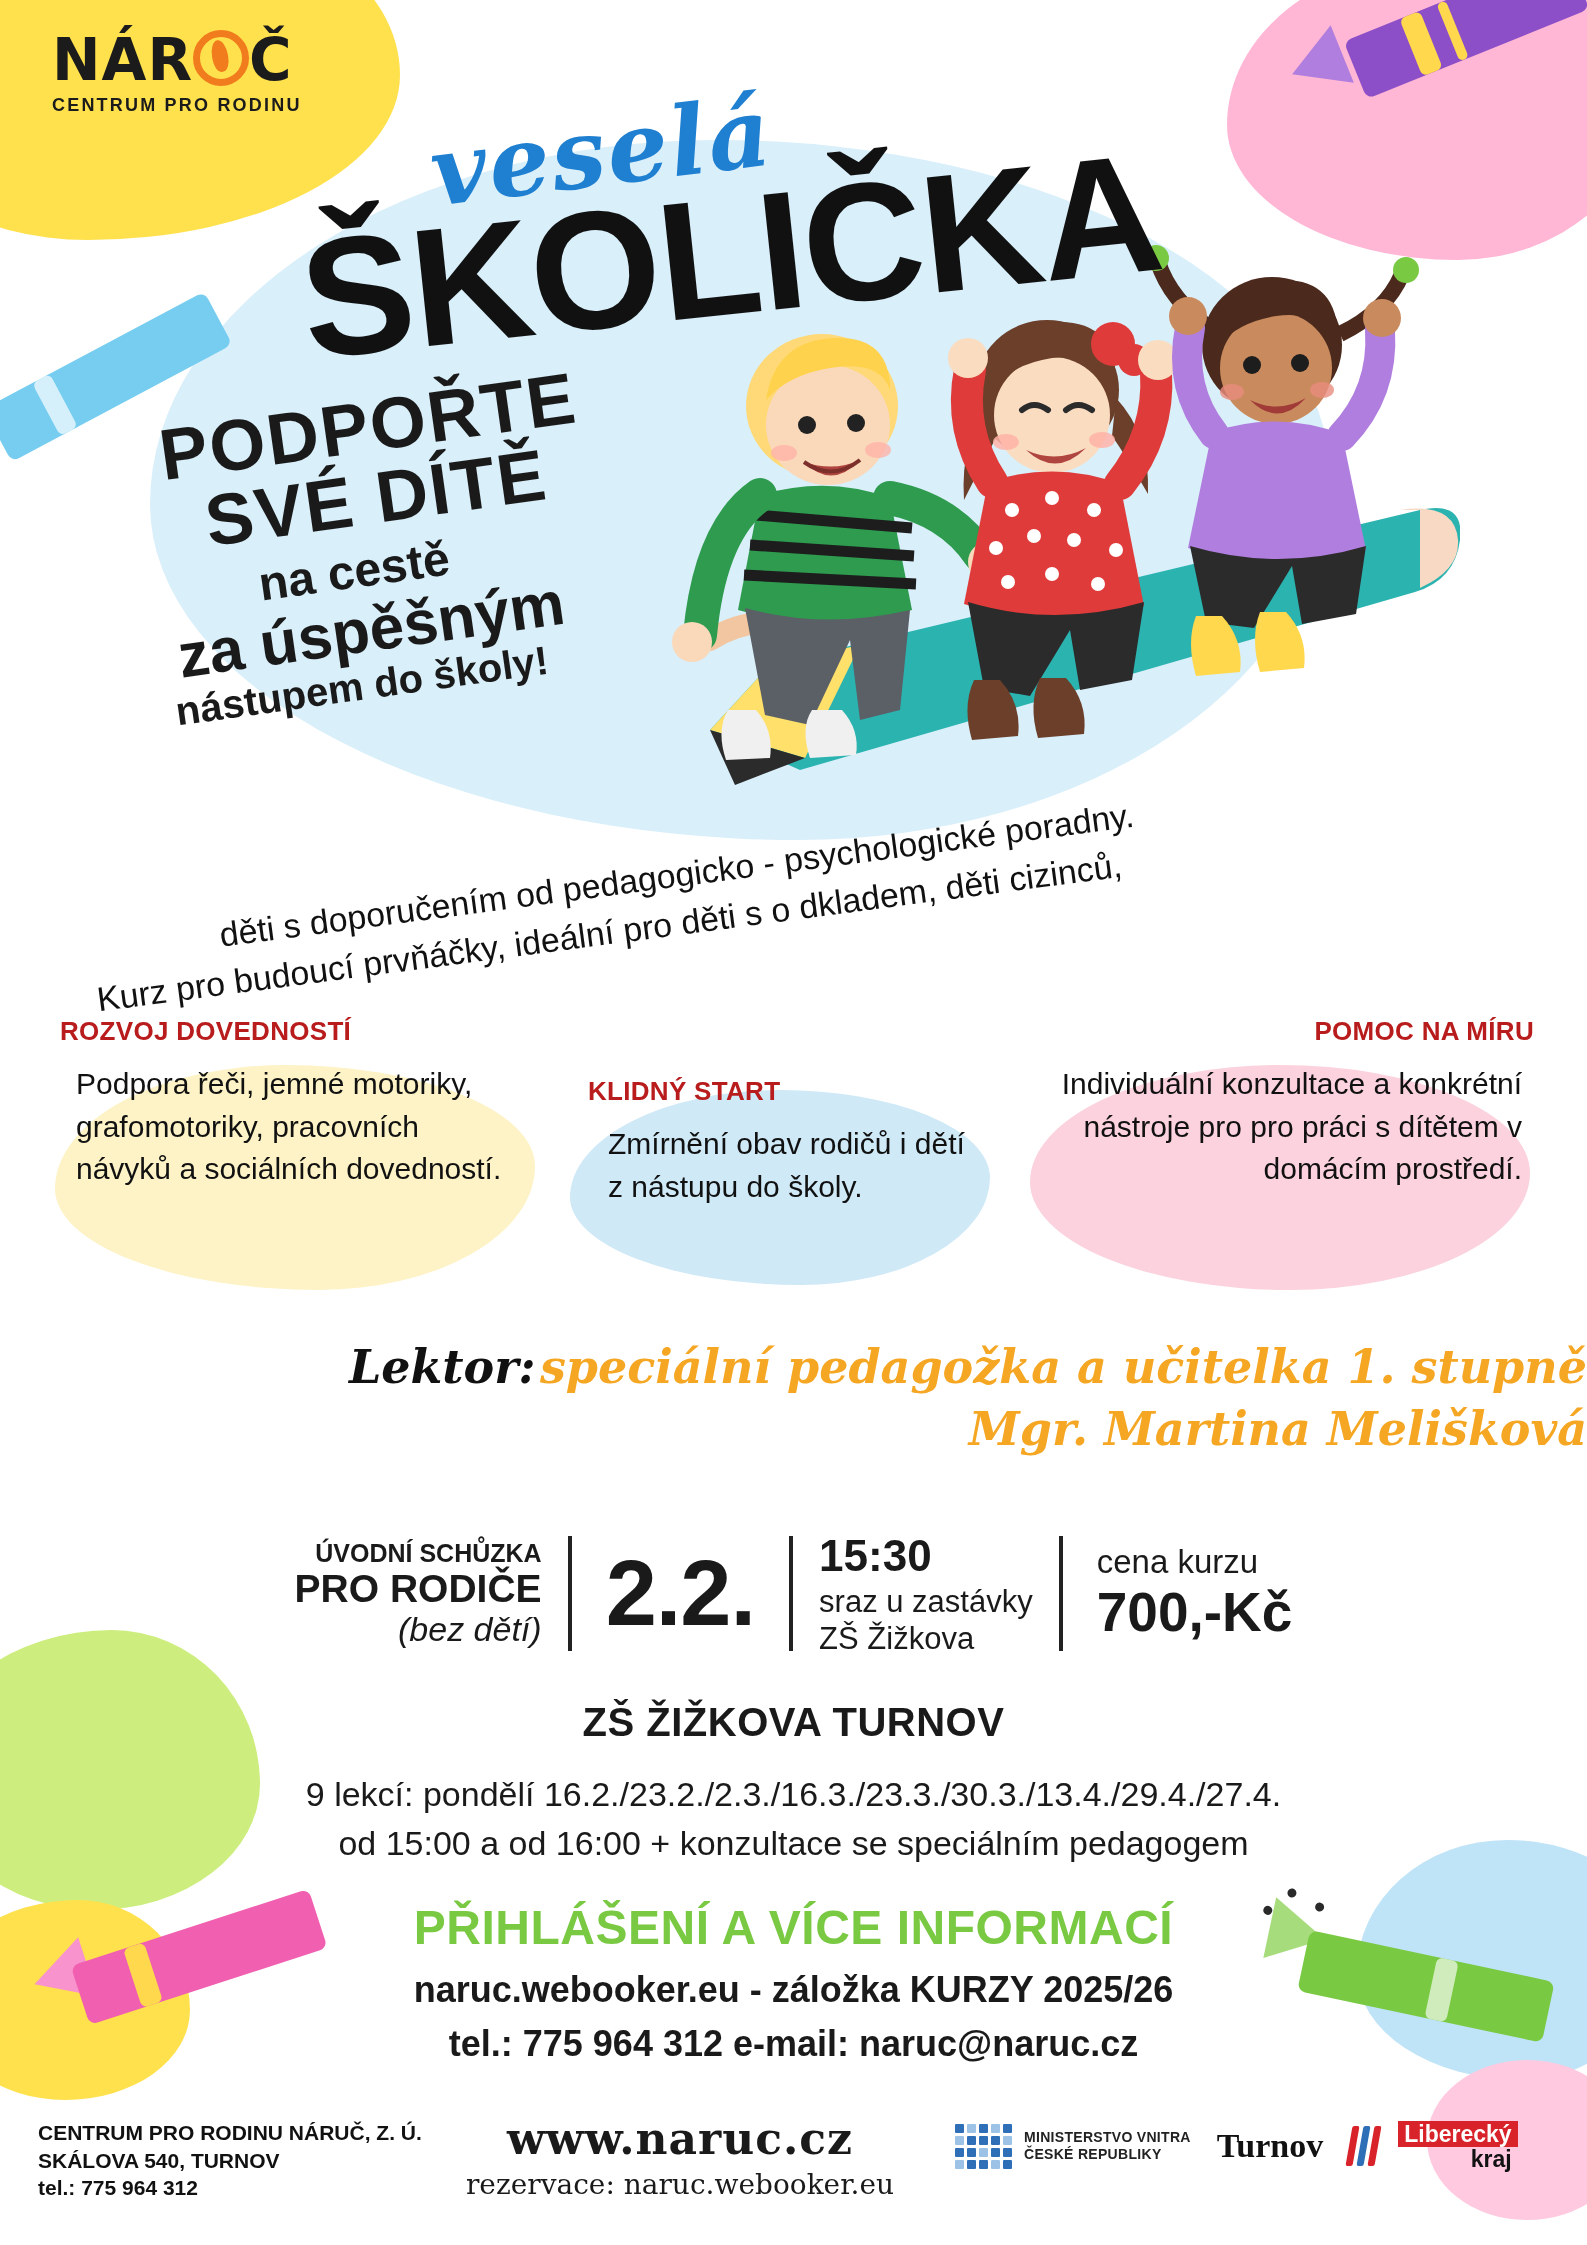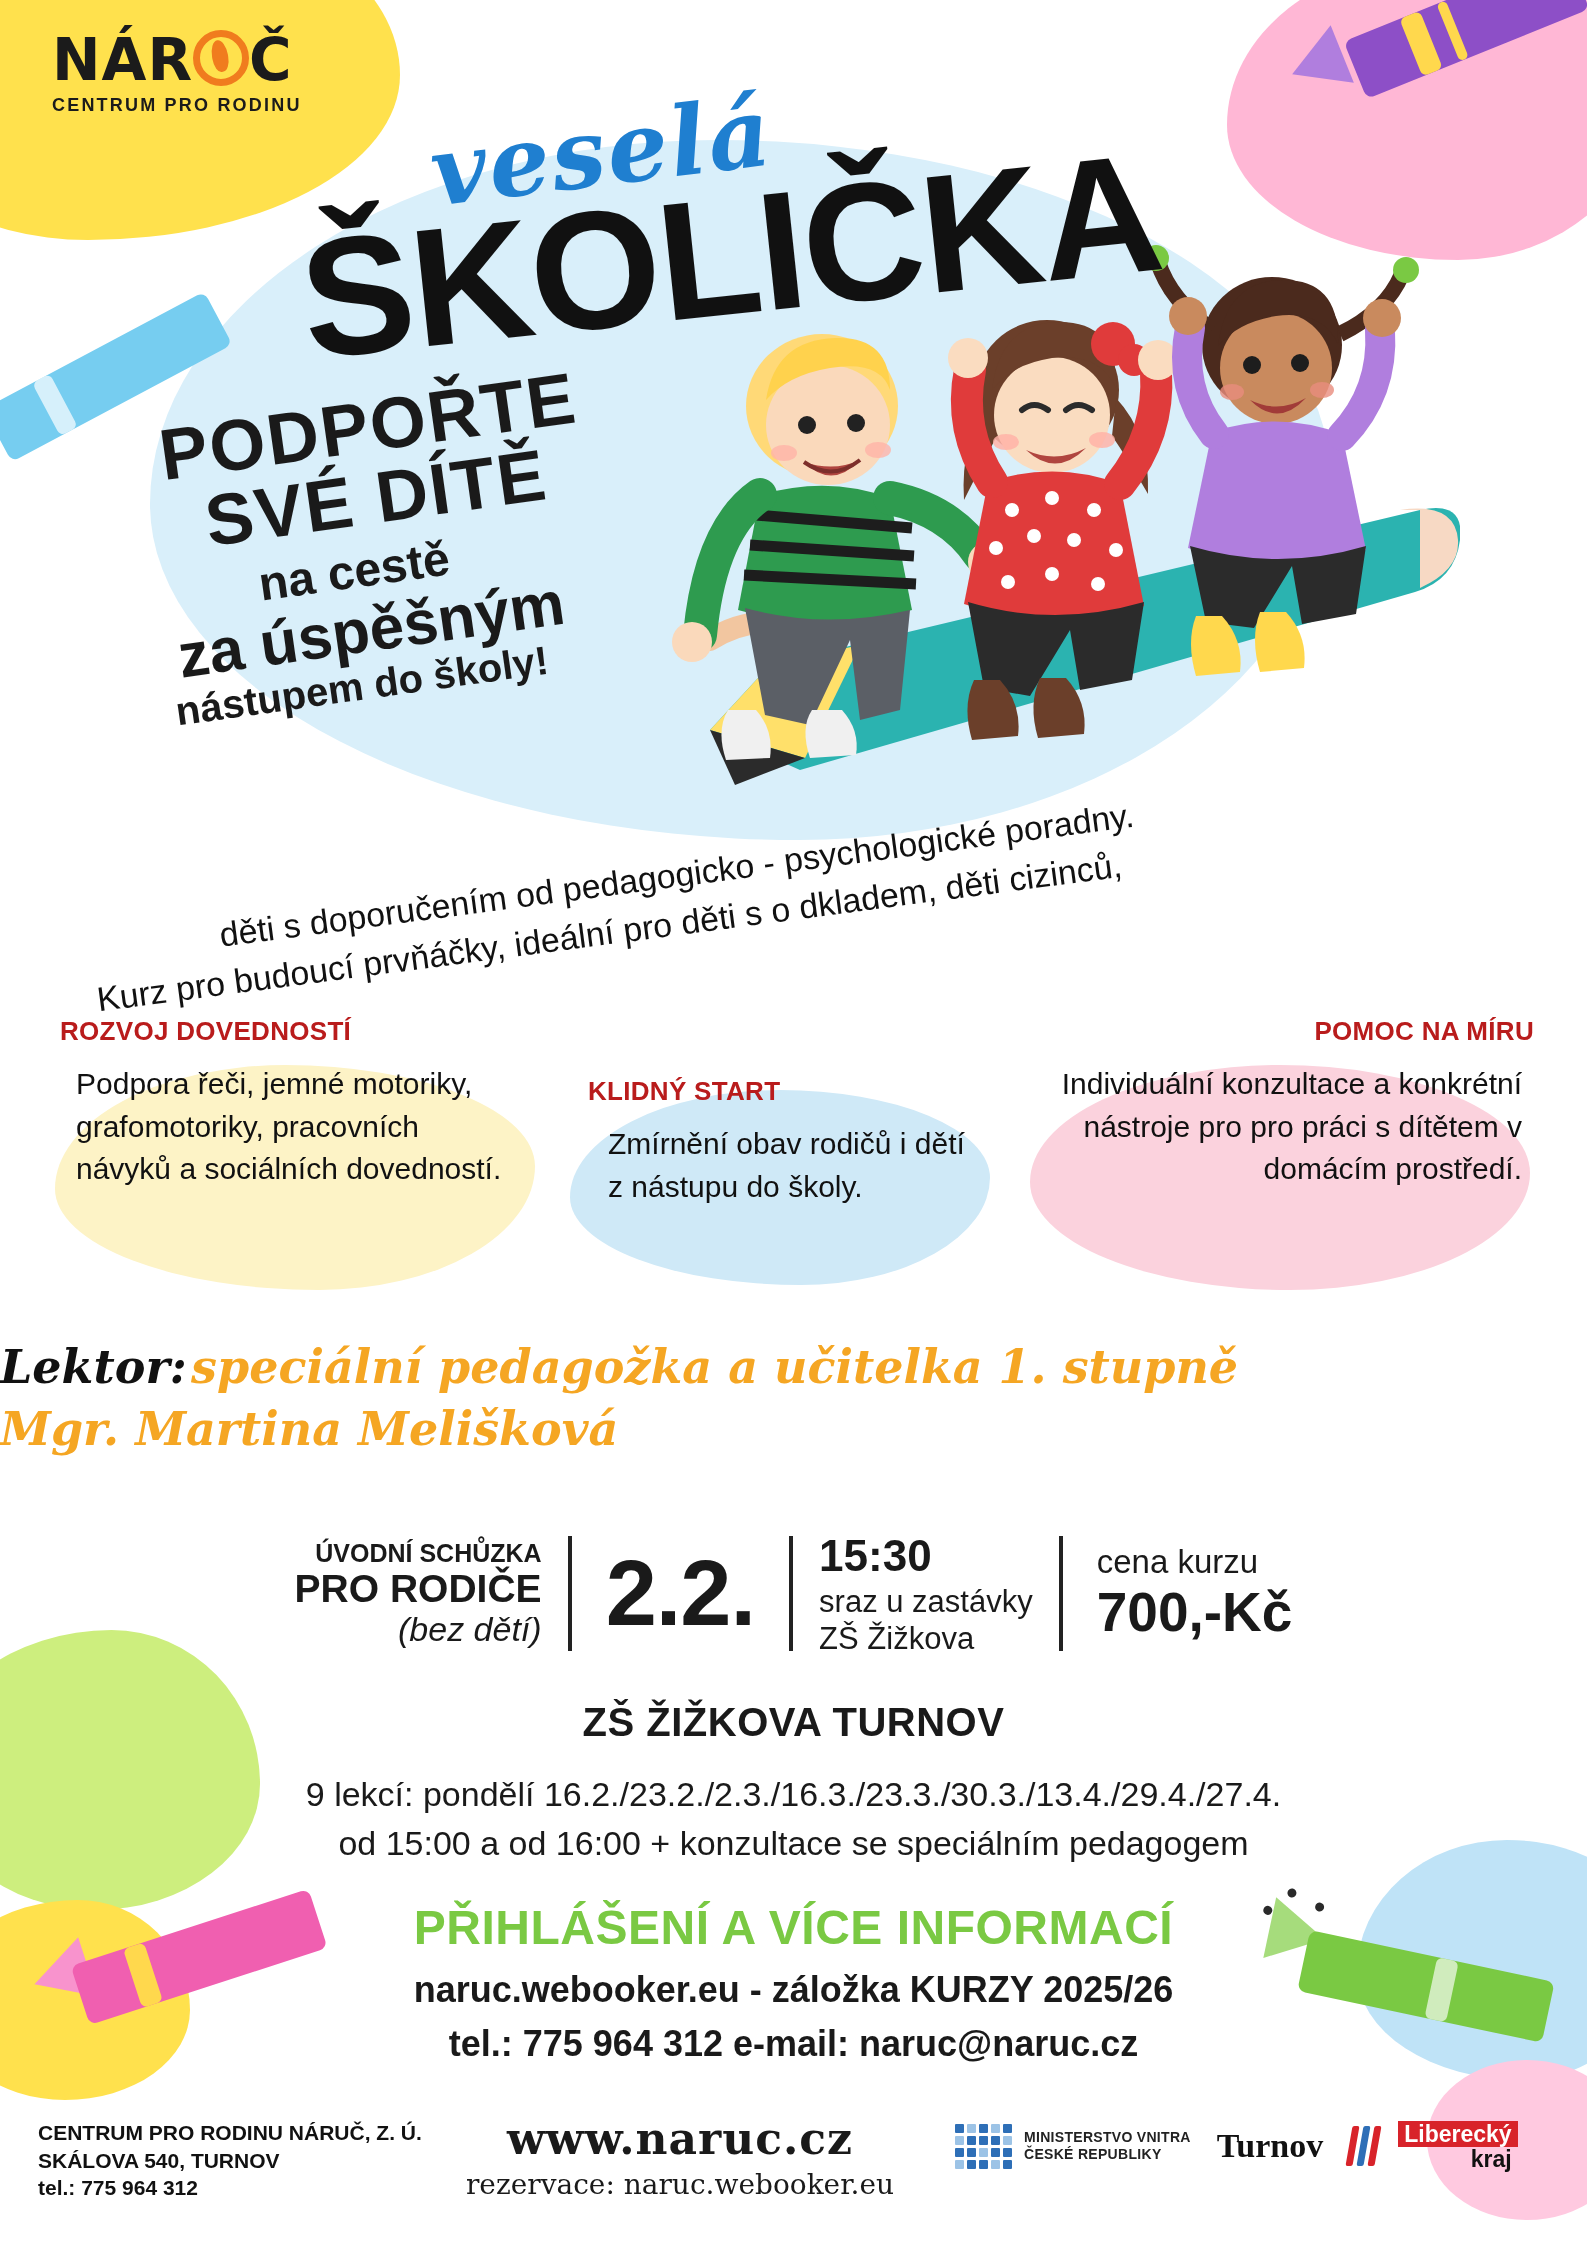--- a/index.html
+++ b/index.html
@@ -137,21 +137,21 @@
   .f1 h3{margin-left:10px;}
   .f1 p{margin-left:26px;width:430px;}
   .f2{left:560px;top:60px;width:440px;text-align:left;}
   .f2 h3{margin-left:28px;}
   .f2 p{margin-left:48px;width:370px;}
   .f3{left:1030px;top:0;width:520px;text-align:right;}
   .f3 h3{margin-left:20px;}
   .f3 p{margin-left:22px;width:470px;}
 
   
-  .lektor{position:absolute;left:0;top:1340px;width:1587px;text-align:left;z-index:4;}
+  .lektor{position:absolute;left:0;top:1340px;width:1587px;text-align:right;z-index:4;}
   .lektor .lbl{
     font-family:"DejaVu Serif", serif;font-style:italic;font-weight:bold;
     font-size:46px;color:#111;
   }
   .lektor .val{
     font-family:"DejaVu Serif", serif;font-style:italic;font-weight:bold;
     font-size:46px;color:#f5a623;
   }
   .lektor .l2{margin-top:8px;}
 

